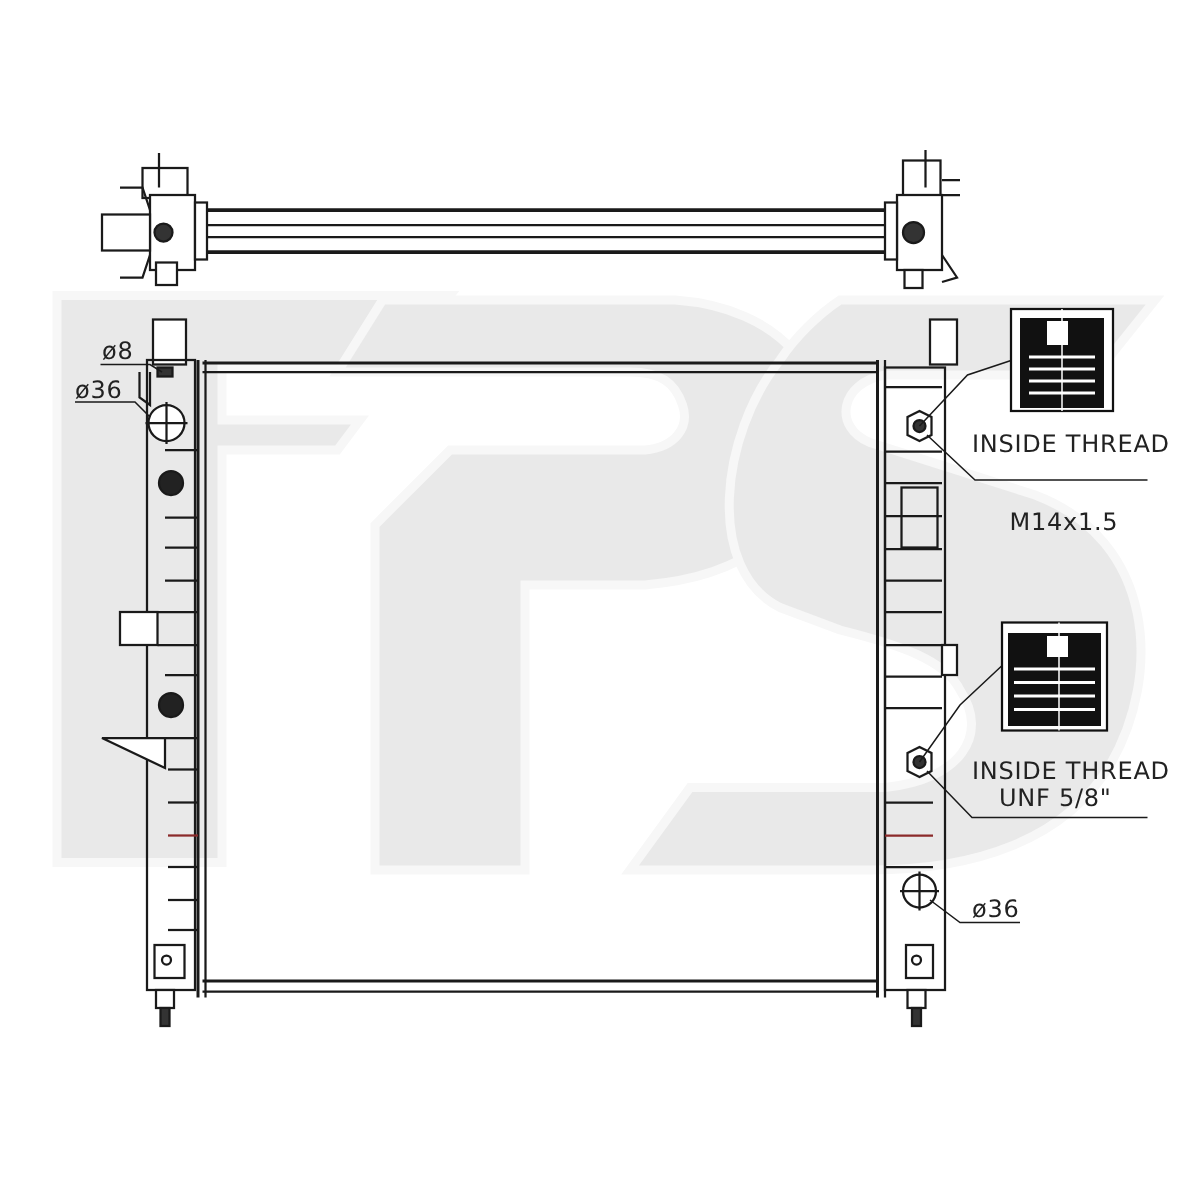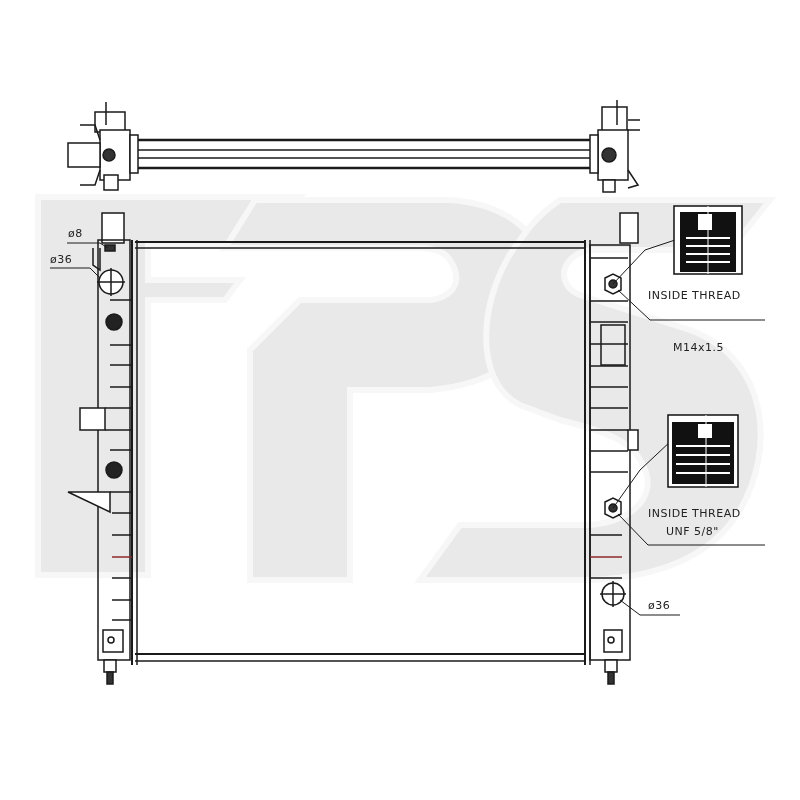--- a/index.html
+++ b/index.html
@@ -1,18 +1,18 @@
 <!DOCTYPE html>
 <html><head>
   <meta charset="utf-8">
   <style>
     html, body { margin:0; padding:0; background:#ffffff; }
     body { width:800px; height:800px; position:relative; overflow:hidden; font-family:"DejaVu Sans", sans-serif; }
     #canvas { position:absolute; left:0; top:0; width:800px; height:800px; }
-    .lbl { position:absolute; font-family:"DejaVu Sans", sans-serif; font-size:11px; color:#222; letter-spacing:0.5px; white-space:nowrap; line-height:12px; }
+    .lbl { position:absolute; font-family:"DejaVu Sans", sans-serif; font-size:16px; color:#222; letter-spacing:0.5px; white-space:nowrap; line-height:12px; }
     .callout-text { text-align:left; }
   </style>
 </head>
 <body>
 
 <svg id="canvas" viewBox="0 0 800 800" xmlns="http://www.w3.org/2000/svg">
 
   <g fill="#e9e9e9" stroke="#f7f7f7" stroke-width="6">
 
     <path d="M38 197 L300 197 L262 245 L148 245 L148 280 L240 280 L225 300 L148 300 L148 575 L38 575 Z"></path>

